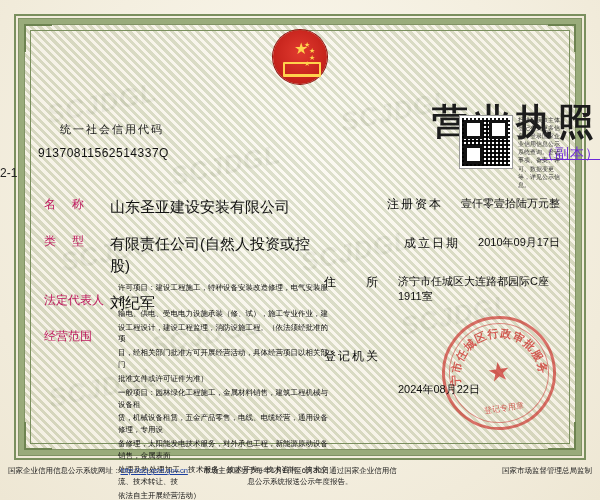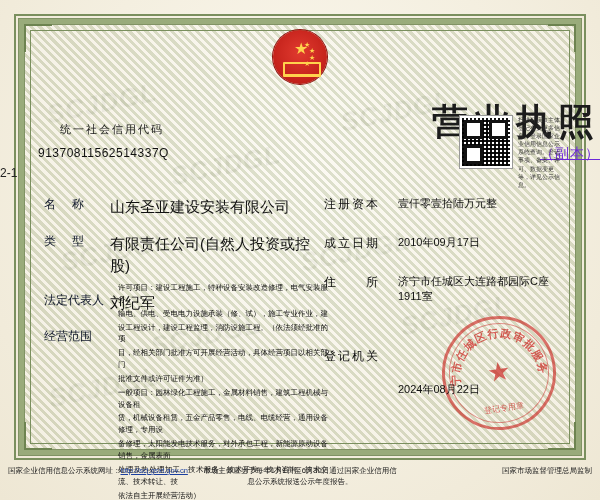--- a/index.html
+++ b/index.html
@@ -122,28 +122,28 @@
     content:"";position:absolute;width:13px;height:13px;border:3px solid #111;background:#fff;
   }
   .qr::before{left:2px;top:2px;}
   .qr::after{right:2px;top:2px;}
   .qr .q3{position:absolute;left:2px;bottom:2px;width:13px;height:13px;border:3px solid #111;background:#fff;}
 
   
   .fields{position:absolute;left:44px;top:196px;width:280px;}
   .row{display:flex;margin-bottom:14px;}
   .row .lbl{
-    width:66px;flex:0 0 66px;font-size:12px;color:#0f172a;font-weight:normal;
+    width:66px;flex:0 0 66px;font-size:12px;color:#be185d;font-weight:normal;
     letter-spacing:4px;
   }
   .row .lbl.wide{letter-spacing:2px;}
   .row .val{font-size:15px;color:#111;line-height:1.5;}
 
   .rfields{position:absolute;right:40px;top:196px;width:236px;}
-  .rrow{display:flex;margin-bottom:22px;}
+  .rrow{display:flex;margin-bottom:22px;justify-content:flex-end;}
   .rrow .lbl{width:74px;flex:0 0 74px;font-size:12px;color:#111;letter-spacing:2px;}
   .rrow .val{font-size:11px;color:#111;line-height:1.4;}
 
   .scope{
     position:absolute;left:110px;top:282px;width:218px;
     font-size:7.5px;color:#111;line-height:1.58;text-align:justify;
   }
   .scope p{margin:0 0 2px 8px;}
 
   .reg-org{

